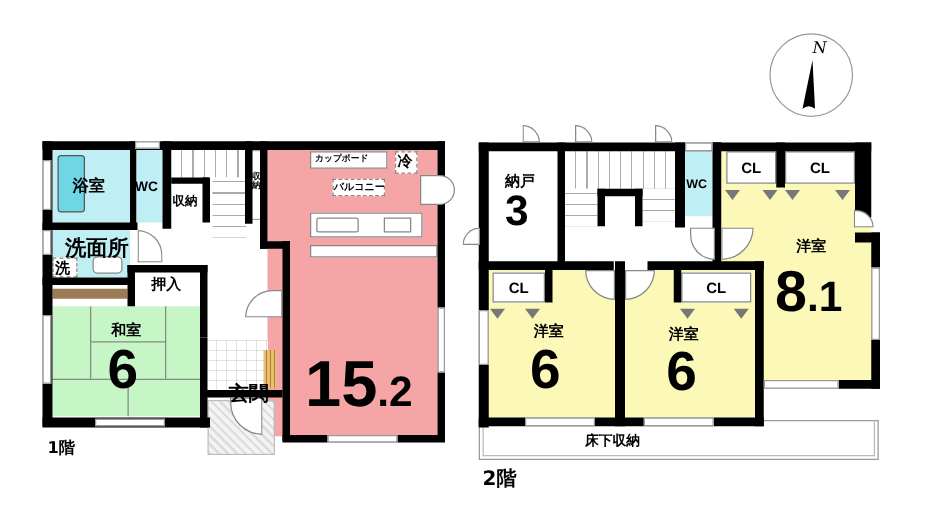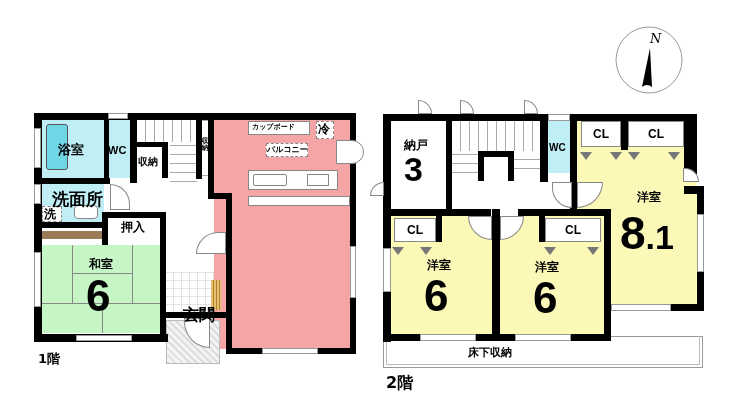--- a/index.html
+++ b/index.html
@@ -107,20 +107,23 @@
   <span class="lbl" style="left:58px;top:143px;font-size:13px;">浴室</span>
   <span class="lbl big" style="left:108px;top:145px;font-size:11px;">WC</span>
   <span class="lbl" style="left:138px;top:157px;font-size:10px;">収納</span>
   <span class="lbl" style="left:201px;top:138px;font-size:7px;width:8px;white-space:normal;">収納</span>
   <span class="lbl" style="left:52px;top:191px;font-size:17px;">洗面所</span>
   <span class="lbl" style="left:44px;top:208px;font-size:12px;">洗</span>
   <span class="lbl" style="left:121px;top:221px;font-size:12px;">押入</span>
   <span class="lbl" style="left:89px;top:258px;font-size:12px;">和室</span>
   <span class="lbl big" style="left:86px;top:274px;font-size:44px;">6</span>
   <span class="lbl" style="left:183px;top:284px;font-size:16px;margin-top:23px;">玄関</span>
+  <span class="lbl big" style="left:244px;top:282px;font-size:52px;">
+    <span>15</span><span style="font-size:34px;">.2</span>
+  </span>
   <span class="lbl" style="left:38px;top:352px;font-size:13px;">1階</span>
 </div>
 
 <div class="abs" style="left:0;top:0;width:740px;height:407px;">
 
   <div class="abs" style="left:383px;top:336px;width:320px;height:32px;border:1px solid #999;background:#fff;"></div>
   <div class="abs" style="left:386px;top:336px;width:314px;height:29px;border:1px solid #bbb;border-top:none;"></div>
   <span class="lbl" style="left:468px;top:347px;font-size:11px;">床下収納</span>
 
   <div class="room" style="left:548px;top:121px;width:22px;height:52px;background:#bfeef4;"></div>

